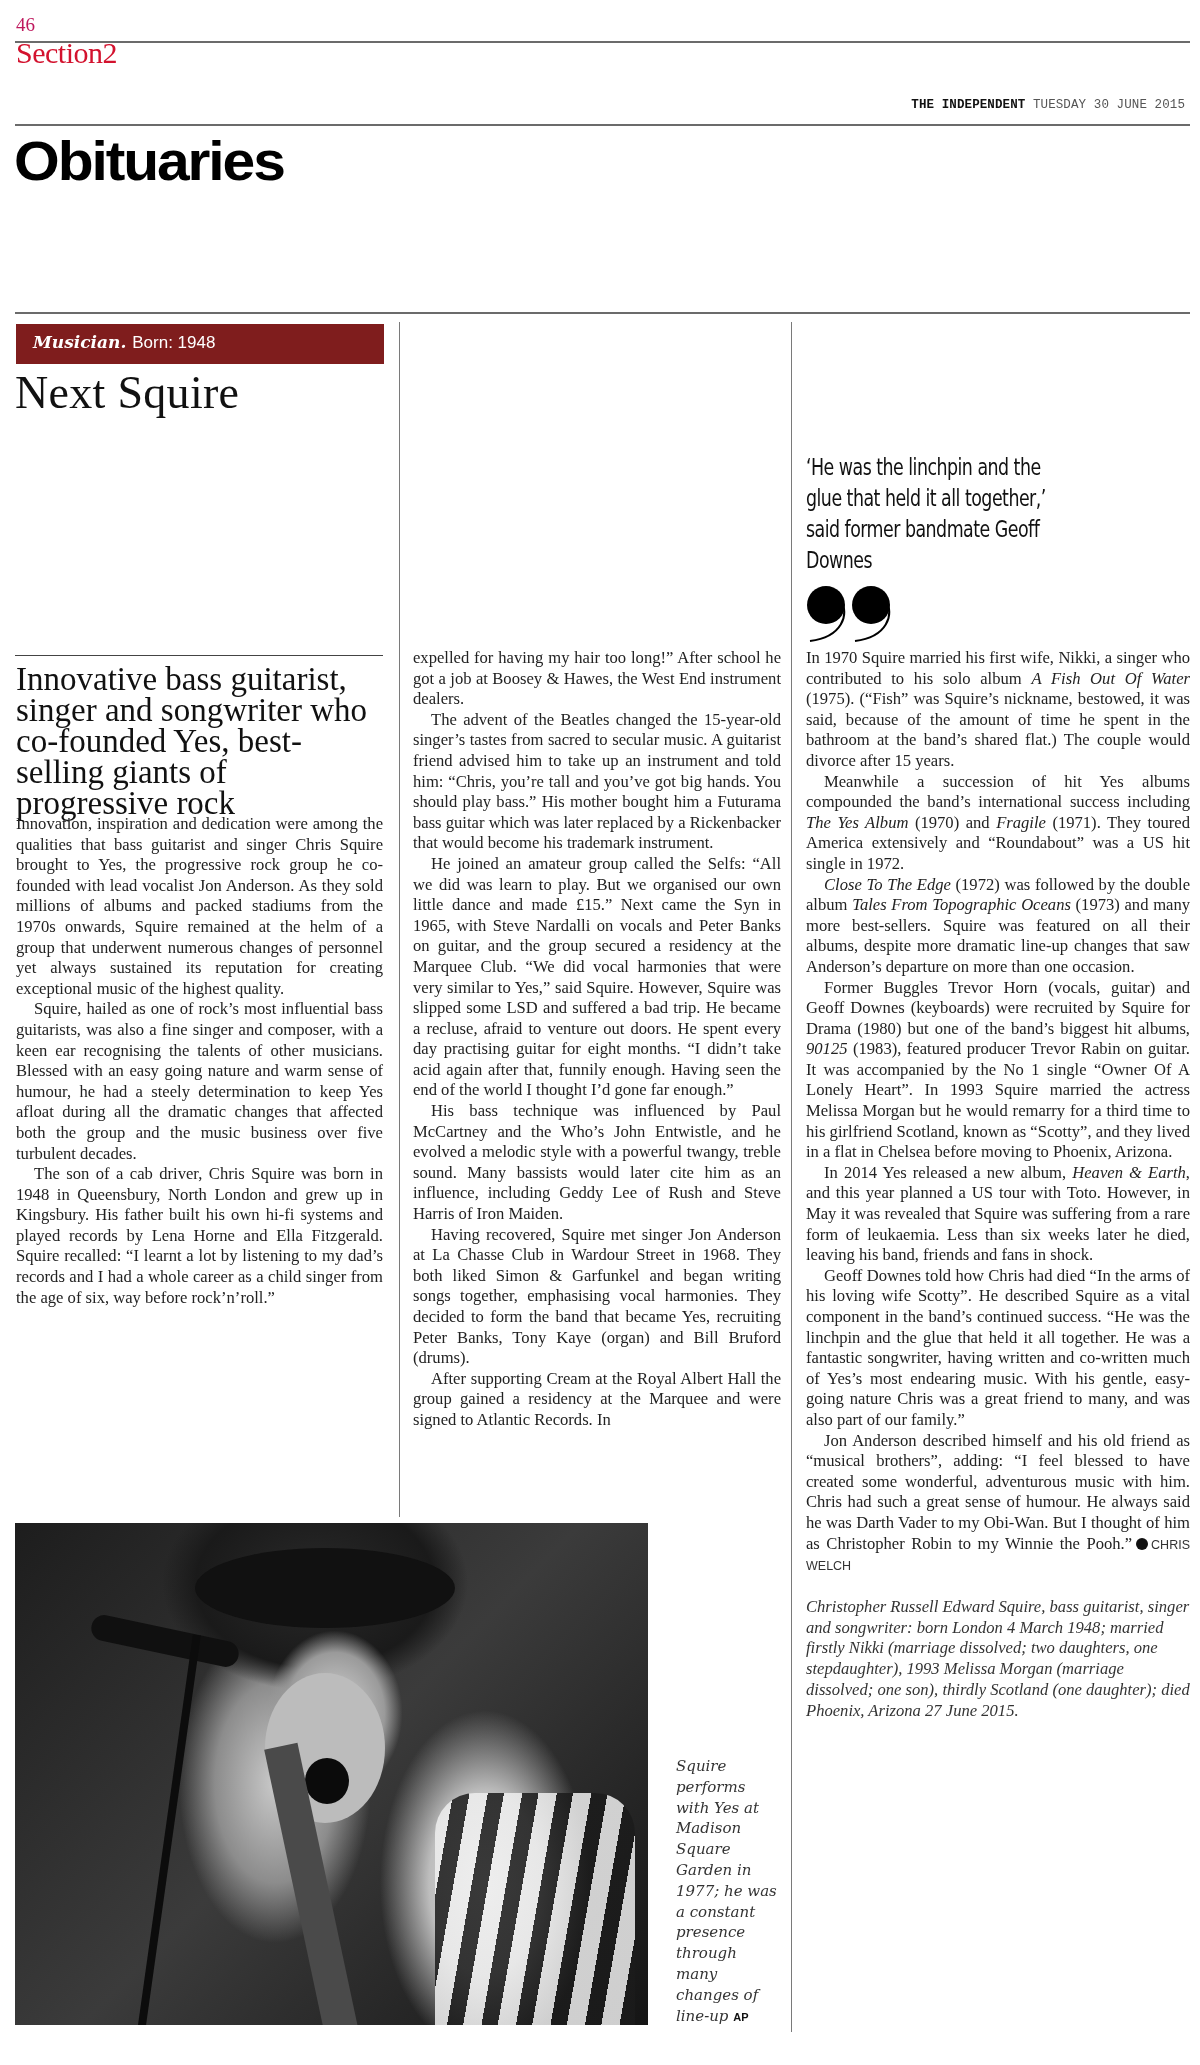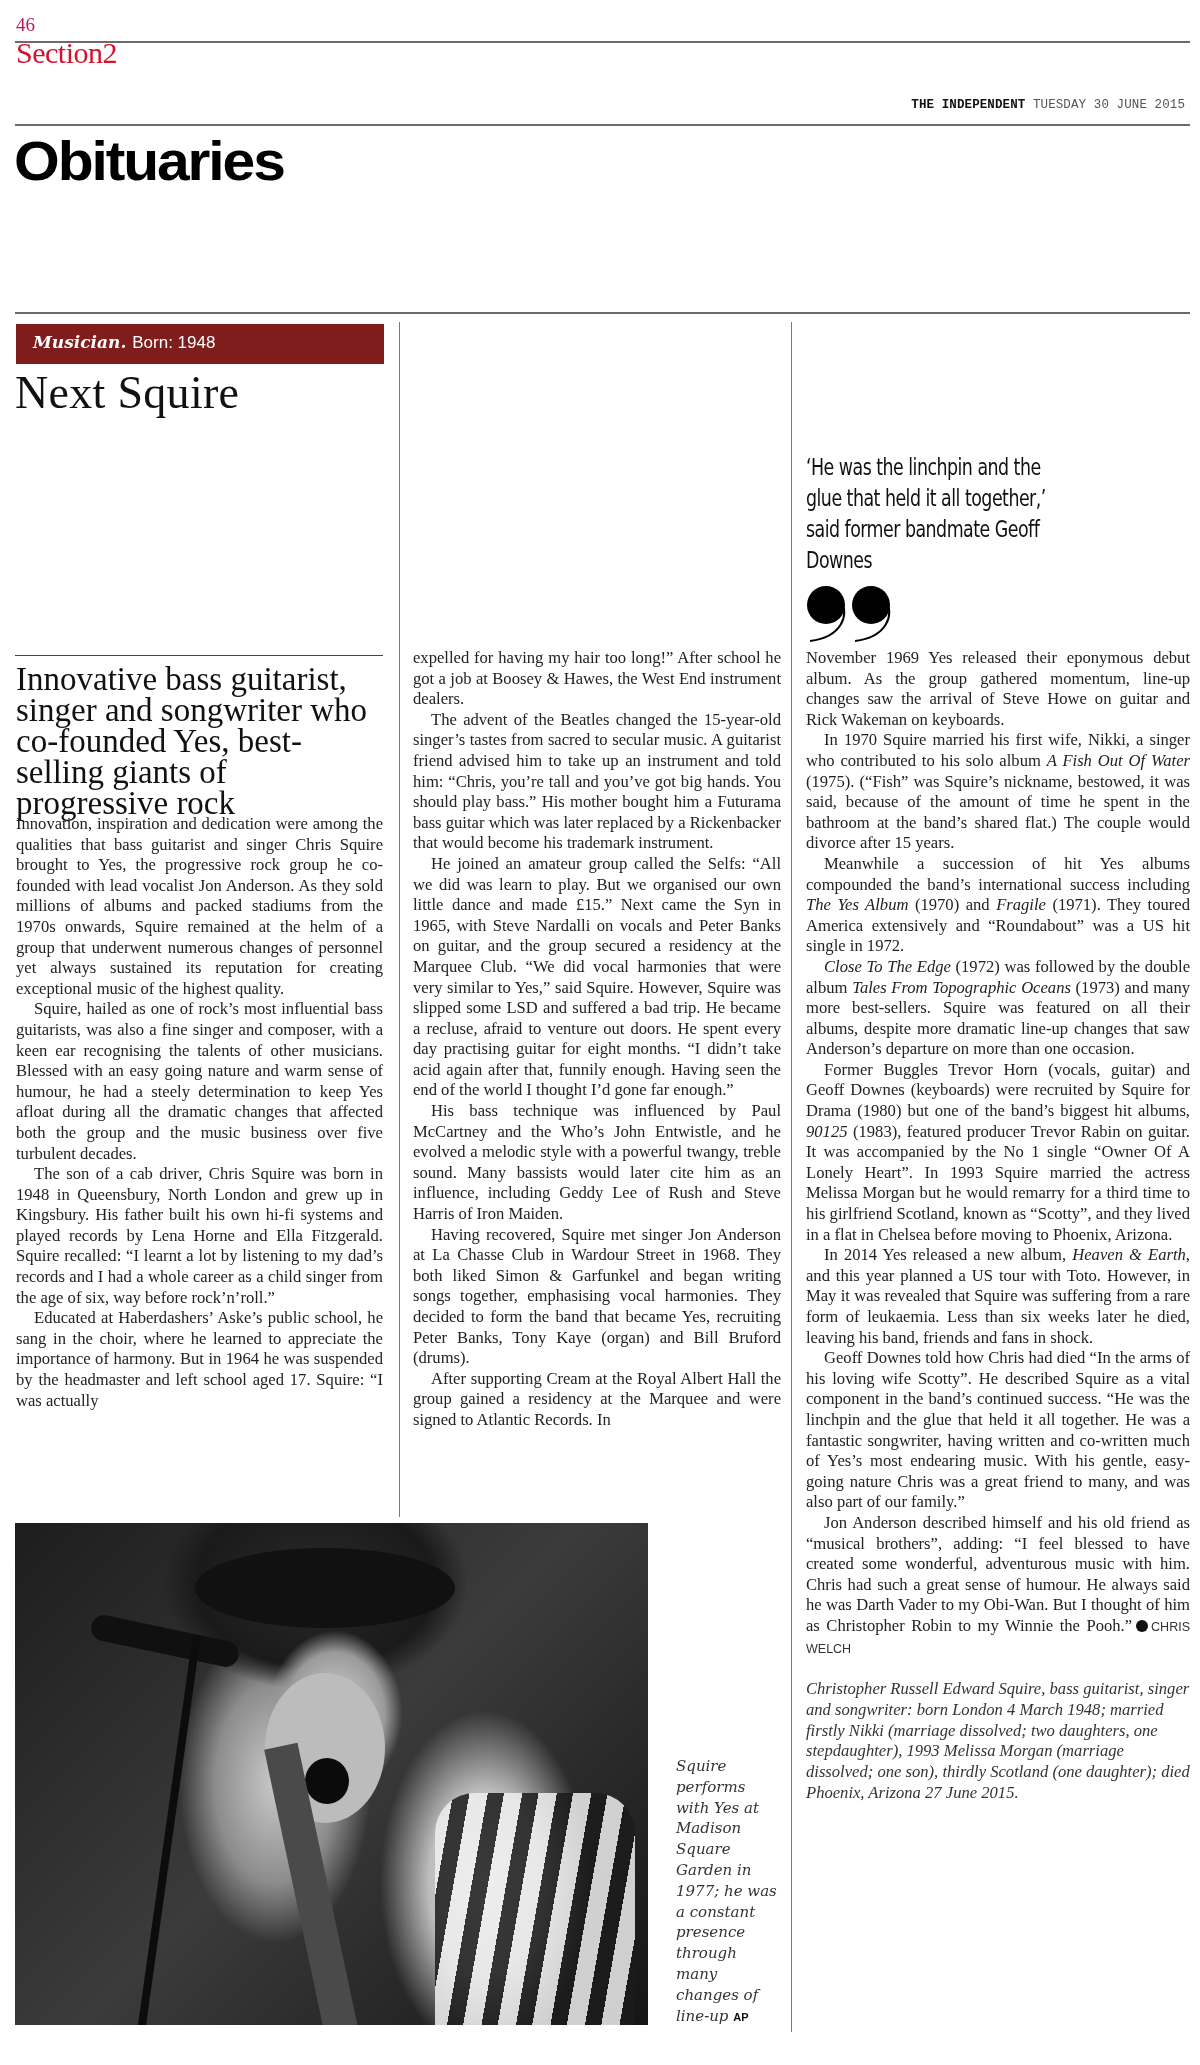--- a/index.html
+++ b/index.html
@@ -82,34 +82,32 @@
   </svg>
 </div>
 
 <div class="abs standfirst-rule"></div>
 <div class="abs standfirst">Innovative bass guitarist, singer and songwriter who co-founded Yes, best-selling giants of progressive rock</div>
 
 <div class="col col1">
   <p style="text-indent:0">Innovation, inspiration and dedication were among the qualities that bass guitarist and singer Chris Squire brought to Yes, the progressive rock group he co-founded with lead vocalist Jon Anderson. As they sold millions of albums and packed stadiums from the 1970s onwards, Squire remained at the helm of a group that underwent numerous changes of personnel yet always sustained its reputation for creating exceptional music of the highest quality.</p>
   <p>Squire, hailed as one of rock’s most influential bass guitarists, was also a fine singer and composer, with a keen ear recognising the talents of other musicians. Blessed with an easy going nature and warm sense of humour, he had a steely determination to keep Yes afloat during all the dramatic changes that affected both the group and the music business over five turbulent decades.</p>
   <p>The son of a cab driver, Chris Squire was born in 1948 in Queensbury, North London and grew up in Kingsbury. His father built his own hi-fi systems and played records by Lena Horne and Ella Fitzgerald. Squire recalled: “I learnt a lot by listening to my dad’s records and I had a whole career as a child singer from the age of six, way before rock’n’roll.”</p>
-  <p>Educated at Haberdashers’ Aske’s public school, he sang in the choir, where he learned to appreciate the importance of harmony. But in 1964 he was suspended by the headmaster and left school aged 17. Squire: “I was actually</p>
 </div>
 
 <div class="col col2">
   <p style="text-indent:0">expelled for having my hair too long!” After school he got a job at Boosey &amp; Hawes, the West End instrument dealers.</p>
   <p>The advent of the Beatles changed the 15-year-old singer’s tastes from sacred to secular music. A guitarist friend advised him to take up an instrument and told him: “Chris, you’re tall and you’ve got big hands. You should play bass.” His mother bought him a Futurama bass guitar which was later replaced by a Rickenbacker that would become his trademark instrument.</p>
   <p>He joined an amateur group called the Selfs: “All we did was learn to play. But we organised our own little dance and made £15.” Next came the Syn in 1965, with Steve Nardalli on vocals and Peter Banks on guitar, and the group secured a residency at the Marquee Club. “We did vocal harmonies that were very similar to Yes,” said Squire. However, Squire was slipped some LSD and suffered a bad trip. He became a recluse, afraid to venture out doors. He spent every day practising guitar for eight months. “I didn’t take acid again after that, funnily enough. Having seen the end of the world I thought I’d gone far enough.”</p>
   <p>His bass technique was influenced by Paul McCartney and the Who’s John Entwistle, and he evolved a melodic style with a powerful twangy, treble sound. Many bassists would later cite him as an influence, including Geddy Lee of Rush and Steve Harris of Iron Maiden.</p>
   <p>Having recovered, Squire met singer Jon Anderson at La Chasse Club in Wardour Street in 1968. They both liked Simon &amp; Garfunkel and began writing songs together, emphasising vocal harmonies. They decided to form the band that became Yes, recruiting Peter Banks, Tony Kaye (organ) and Bill Bruford (drums).</p>
   <p>After supporting Cream at the Royal Albert Hall the group gained a residency at the Marquee and were signed to Atlantic Records. In</p>
 </div>
 
 <div class="col col3">
-  <p style="text-indent:0">November 1969 Yes released their eponymous debut album. As the group gathered momentum, line-up changes saw the arrival of Steve Howe on guitar and Rick Wakeman on keyboards.</p>
   <p><span>In 1970 Squire married his first wife, Nikki, a singer who contributed to his solo album </span><i>A Fish Out Of Water</i><span> (1975). (“Fish” was Squire’s nickname, bestowed, it was said, because of the amount of time he spent in the bathroom at the band’s shared flat.) The couple would divorce after 15 years.</span></p>
   <p><span>Meanwhile a succession of hit Yes albums compounded the band’s international success including </span><i>The Yes Album</i><span> (1970) and </span><i>Fragile</i><span> (1971). They toured America extensively and “Roundabout” was a US hit single in 1972.</span></p>
   <p><i>Close To The Edge</i><span> (1972) was followed by the double album </span><i>Tales From Topographic Oceans</i><span> (1973) and many more best-sellers. Squire was featured on all their albums, despite more dramatic line-up changes that saw Anderson’s departure on more than one occasion.</span></p>
   <p><span>Former Buggles Trevor Horn (vocals, guitar) and Geoff Downes (keyboards) were recruited by Squire for Drama (1980) but one of the band’s biggest hit albums, </span><i>90125</i><span> (1983), featured producer Trevor Rabin on guitar. It was accompanied by the No 1 single “Owner Of A Lonely Heart”. In 1993 Squire married the actress Melissa Morgan but he would remarry for a third time to his girlfriend Scotland, known as “Scotty”, and they lived in a flat in Chelsea before moving to Phoenix, Arizona.</span></p>
   <p><span>In 2014 Yes released a new album, </span><i>Heaven &amp; Earth</i><span>, and this year planned a US tour with Toto. However, in May it was revealed that Squire was suffering from a rare form of leukaemia. Less than six weeks later he died, leaving his band, friends and fans in shock.</span></p>
   <p>Geoff Downes told how Chris had died “In the arms of his loving wife Scotty”. He described Squire as a vital component in the band’s continued success. “He was the linchpin and the glue that held it all together. He was a fantastic songwriter, having written and co-written much of Yes’s most endearing music. With his gentle, easy-going nature Chris was a great friend to many, and was also part of our family.”</p>
   <p><span>Jon Anderson described himself and his old friend as “musical brothers”, adding: “I feel blessed to have created some wonderful, adventurous music with him. Chris had such a great sense of humour. He always said he was Darth Vader to my Obi-Wan. But I thought of him as Christopher Robin to my Winnie the Pooh.”</span><span class="byline-dot"></span><span class="byline">CHRIS WELCH</span></p>
   <p class="biography">Christopher Russell Edward Squire, bass guitarist, singer and songwriter: born London 4 March 1948; married firstly Nikki (marriage dissolved; two daughters, one stepdaughter), 1993 Melissa Morgan (marriage dissolved; one son), thirdly Scotland (one daughter); died Phoenix, Arizona 27 June 2015.</p>
 </div>
 

